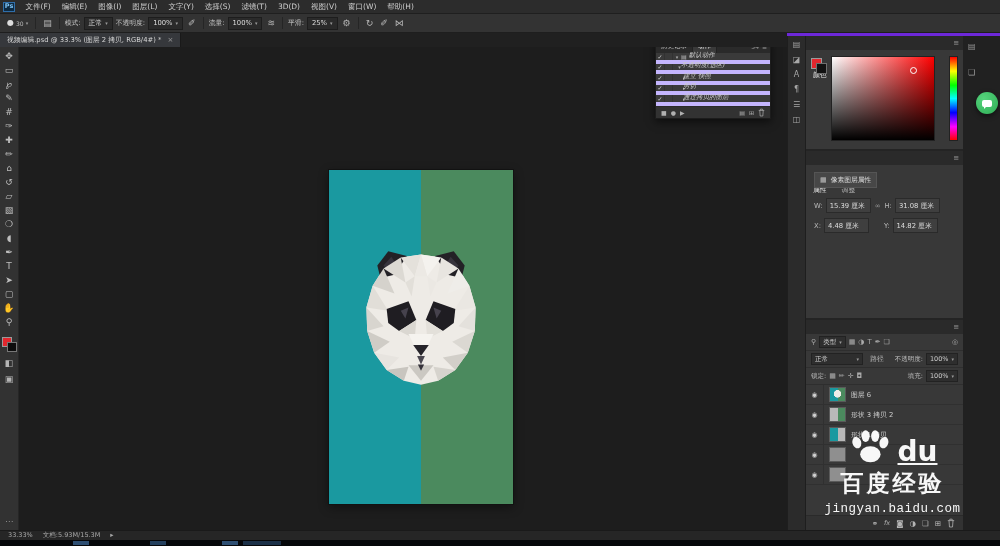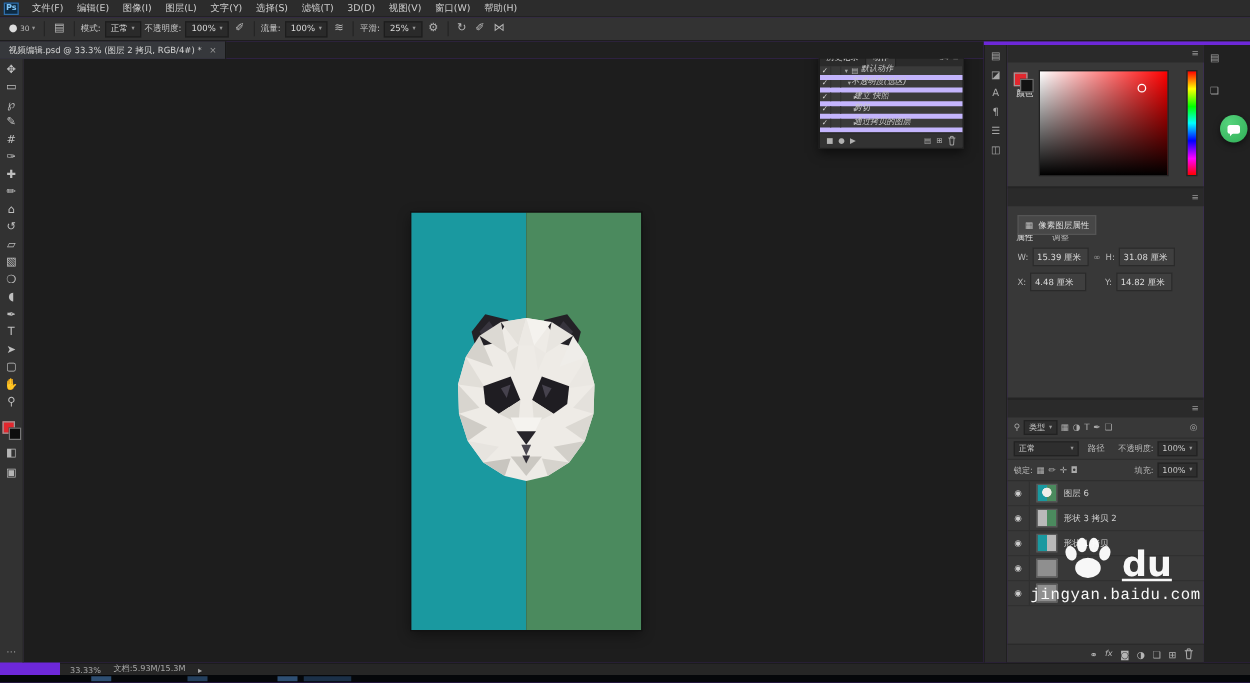--- a/index.html
+++ b/index.html
@@ -135,22 +135,22 @@
   .farright { position:absolute; left:963px; top:36px; width:37px; bottom:16px; background:#212121; z-index:20; }
   .fr-icon { position:absolute; left:5px; font-size:8px; color:#9f9f9f; }
   .helpbtn { position:absolute; left:13px; top:56px; width:22px; height:22px; border-radius:50%;
              background:radial-gradient(circle at 35% 30%, #55d37c, #2fae56); box-shadow:0 2px 5px rgba(0,0,0,.5);
              display:flex; align-items:center; justify-content:center; z-index:22; }
   .chat { position:relative; width:10px; height:7px; background:#fff; border-radius:2px; }
   .chat::after { content:""; position:absolute; left:2px; bottom:-2.5px; border:2.5px solid transparent; border-top-color:#fff; border-left-color:#fff; }
 
   
   .statusbar { position:absolute; left:0; right:0; bottom:6px; height:10px; background:#262626;
-               border-top:1px solid #1a1a1a; display:flex; align-items:center; gap:10px;
-               padding-left:8px; font-size:6.5px; color:#a8a8a8; z-index:40;margin-left:48px; }
+               border-top:1px solid #1a1a1a; display:flex; gap:10px;
+               padding-left:8px; font-size:6.5px; color:#a8a8a8; z-index:40; }
   .taskstrip { position:absolute; left:0; right:0; bottom:0; height:6px; background:#05070a; z-index:40; }
   .tseg { position:absolute; top:1px; height:4px; }
 
   
   .watermark { position:absolute; left:785px; top:428px; width:215px; z-index:50; color:#fff;
                text-align:center; opacity:.96; }
   .wm-top { display:flex; align-items:flex-end; justify-content:center; gap:6px;text-decoration:underline; }
   .wm-du { font-size:28px; font-weight:bold; line-height:1; }
   .wm-brand { font-size:23px; font-weight:bold; letter-spacing:3px; margin-top:2px; }
   .wm-url { font-size:12.5px; margin-top:3px; letter-spacing:.5px;font-family:Liberation Mono, monospace; }
@@ -559,16 +559,17 @@
         <g fill="#fff">
           <ellipse cx="12" cy="20" rx="6" ry="8" transform="rotate(-18 12 20)"></ellipse>
           <ellipse cx="24" cy="11" rx="5.5" ry="8"></ellipse>
           <ellipse cx="37" cy="11" rx="5.5" ry="8"></ellipse>
           <ellipse cx="49" cy="20" rx="6" ry="8" transform="rotate(18 49 20)"></ellipse>
           <ellipse cx="30.5" cy="36" rx="14" ry="11"></ellipse>
         </g>
       </svg>
       <span class="wm-du">du</span>
     </div>
+    <div class="wm-brand">百度经验</div>
     <div class="wm-url">jingyan.baidu.com</div>
   </div>
 
 </div>
 
 </body></html>

